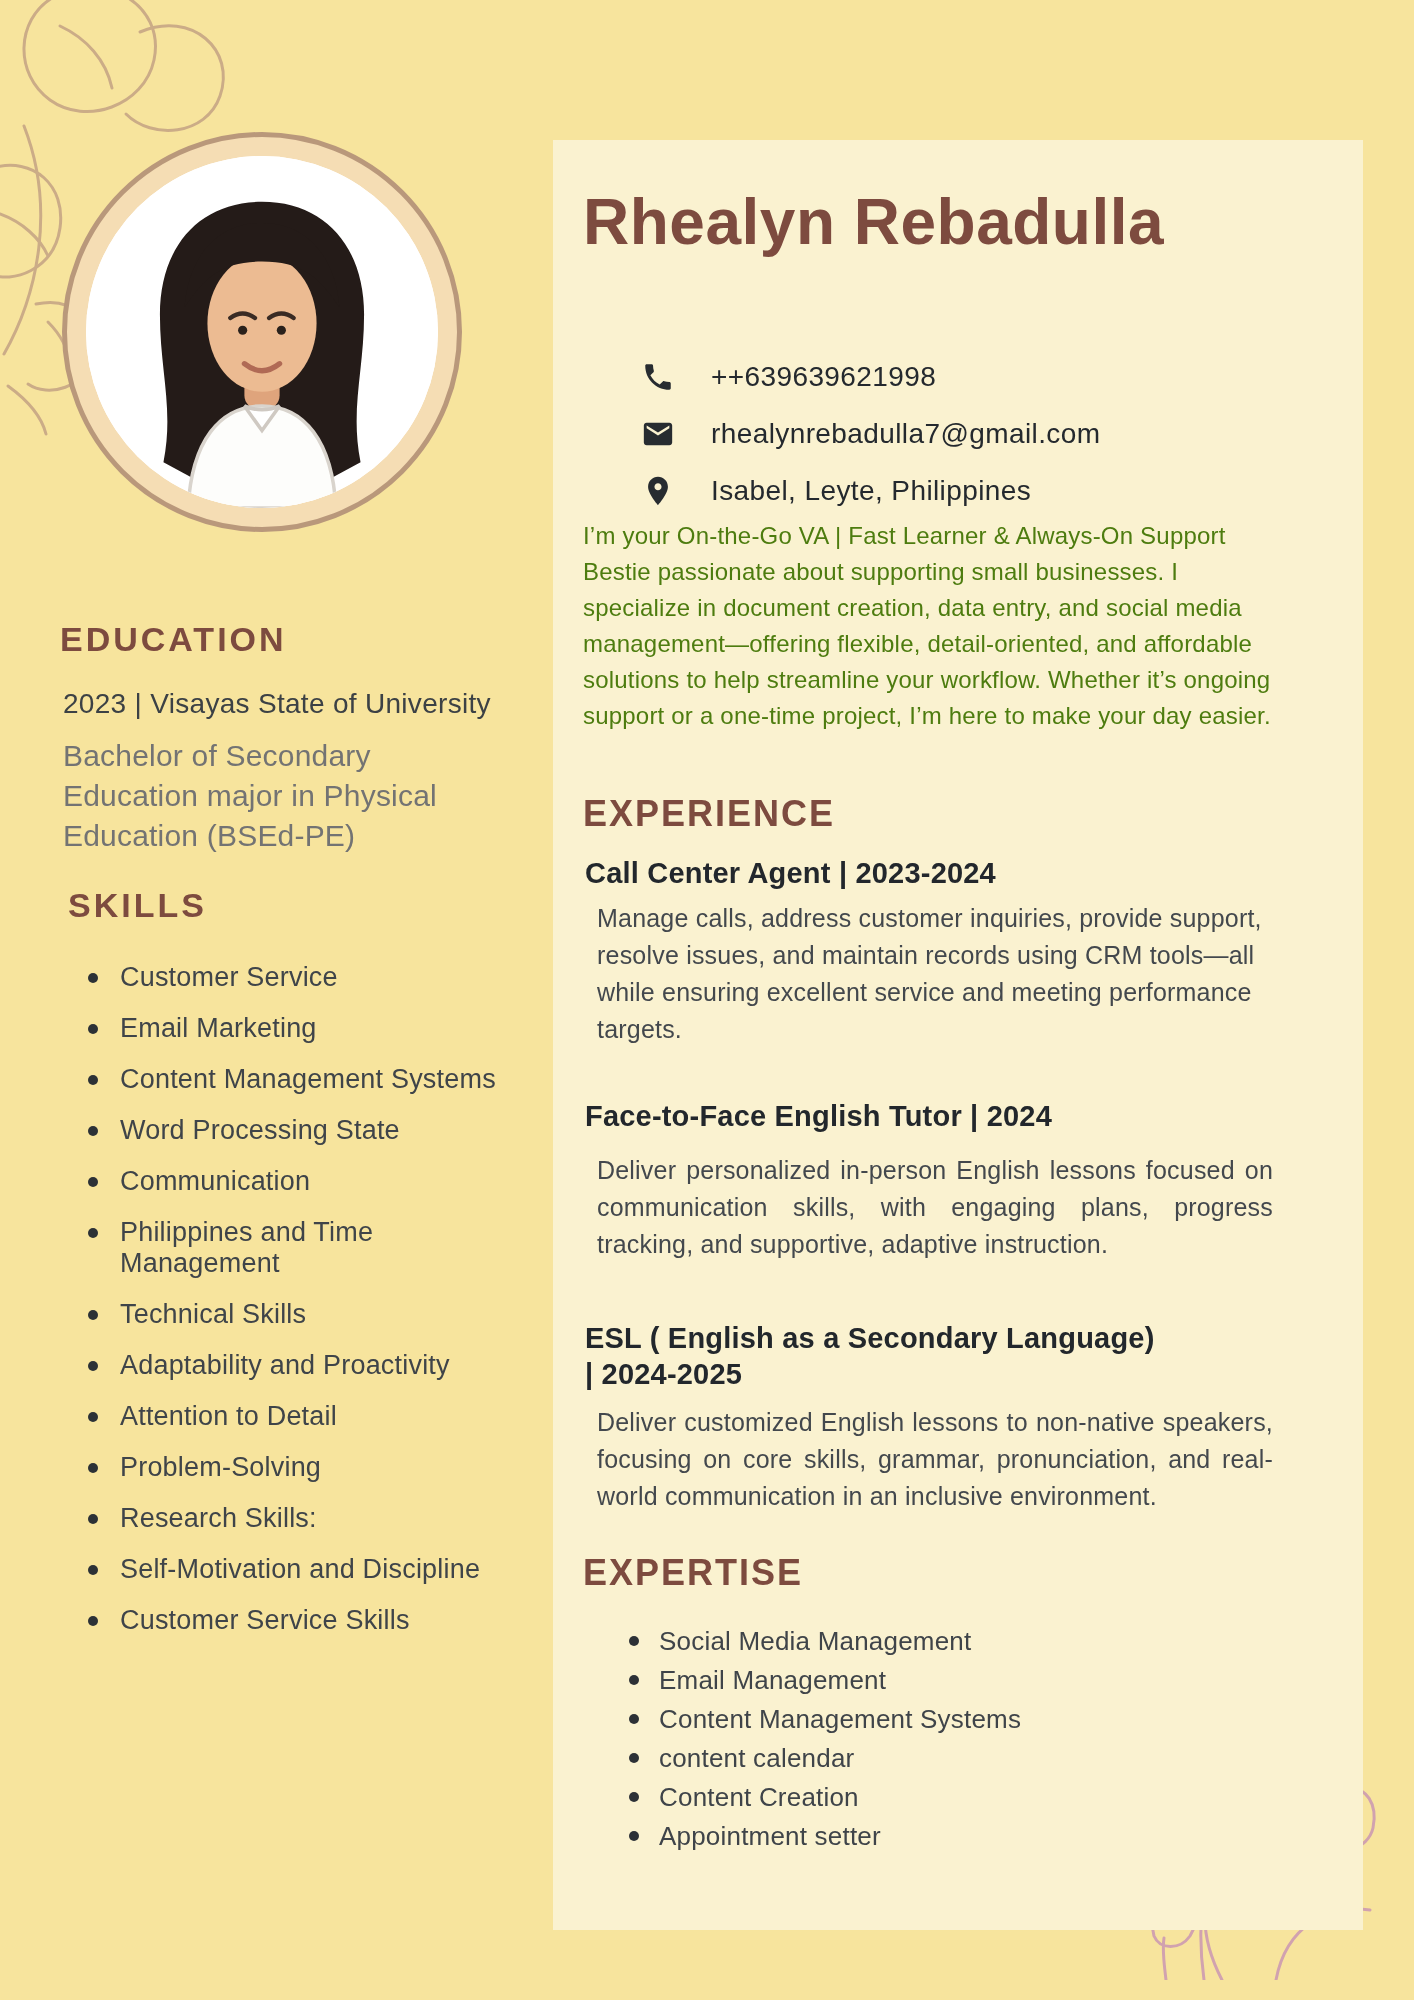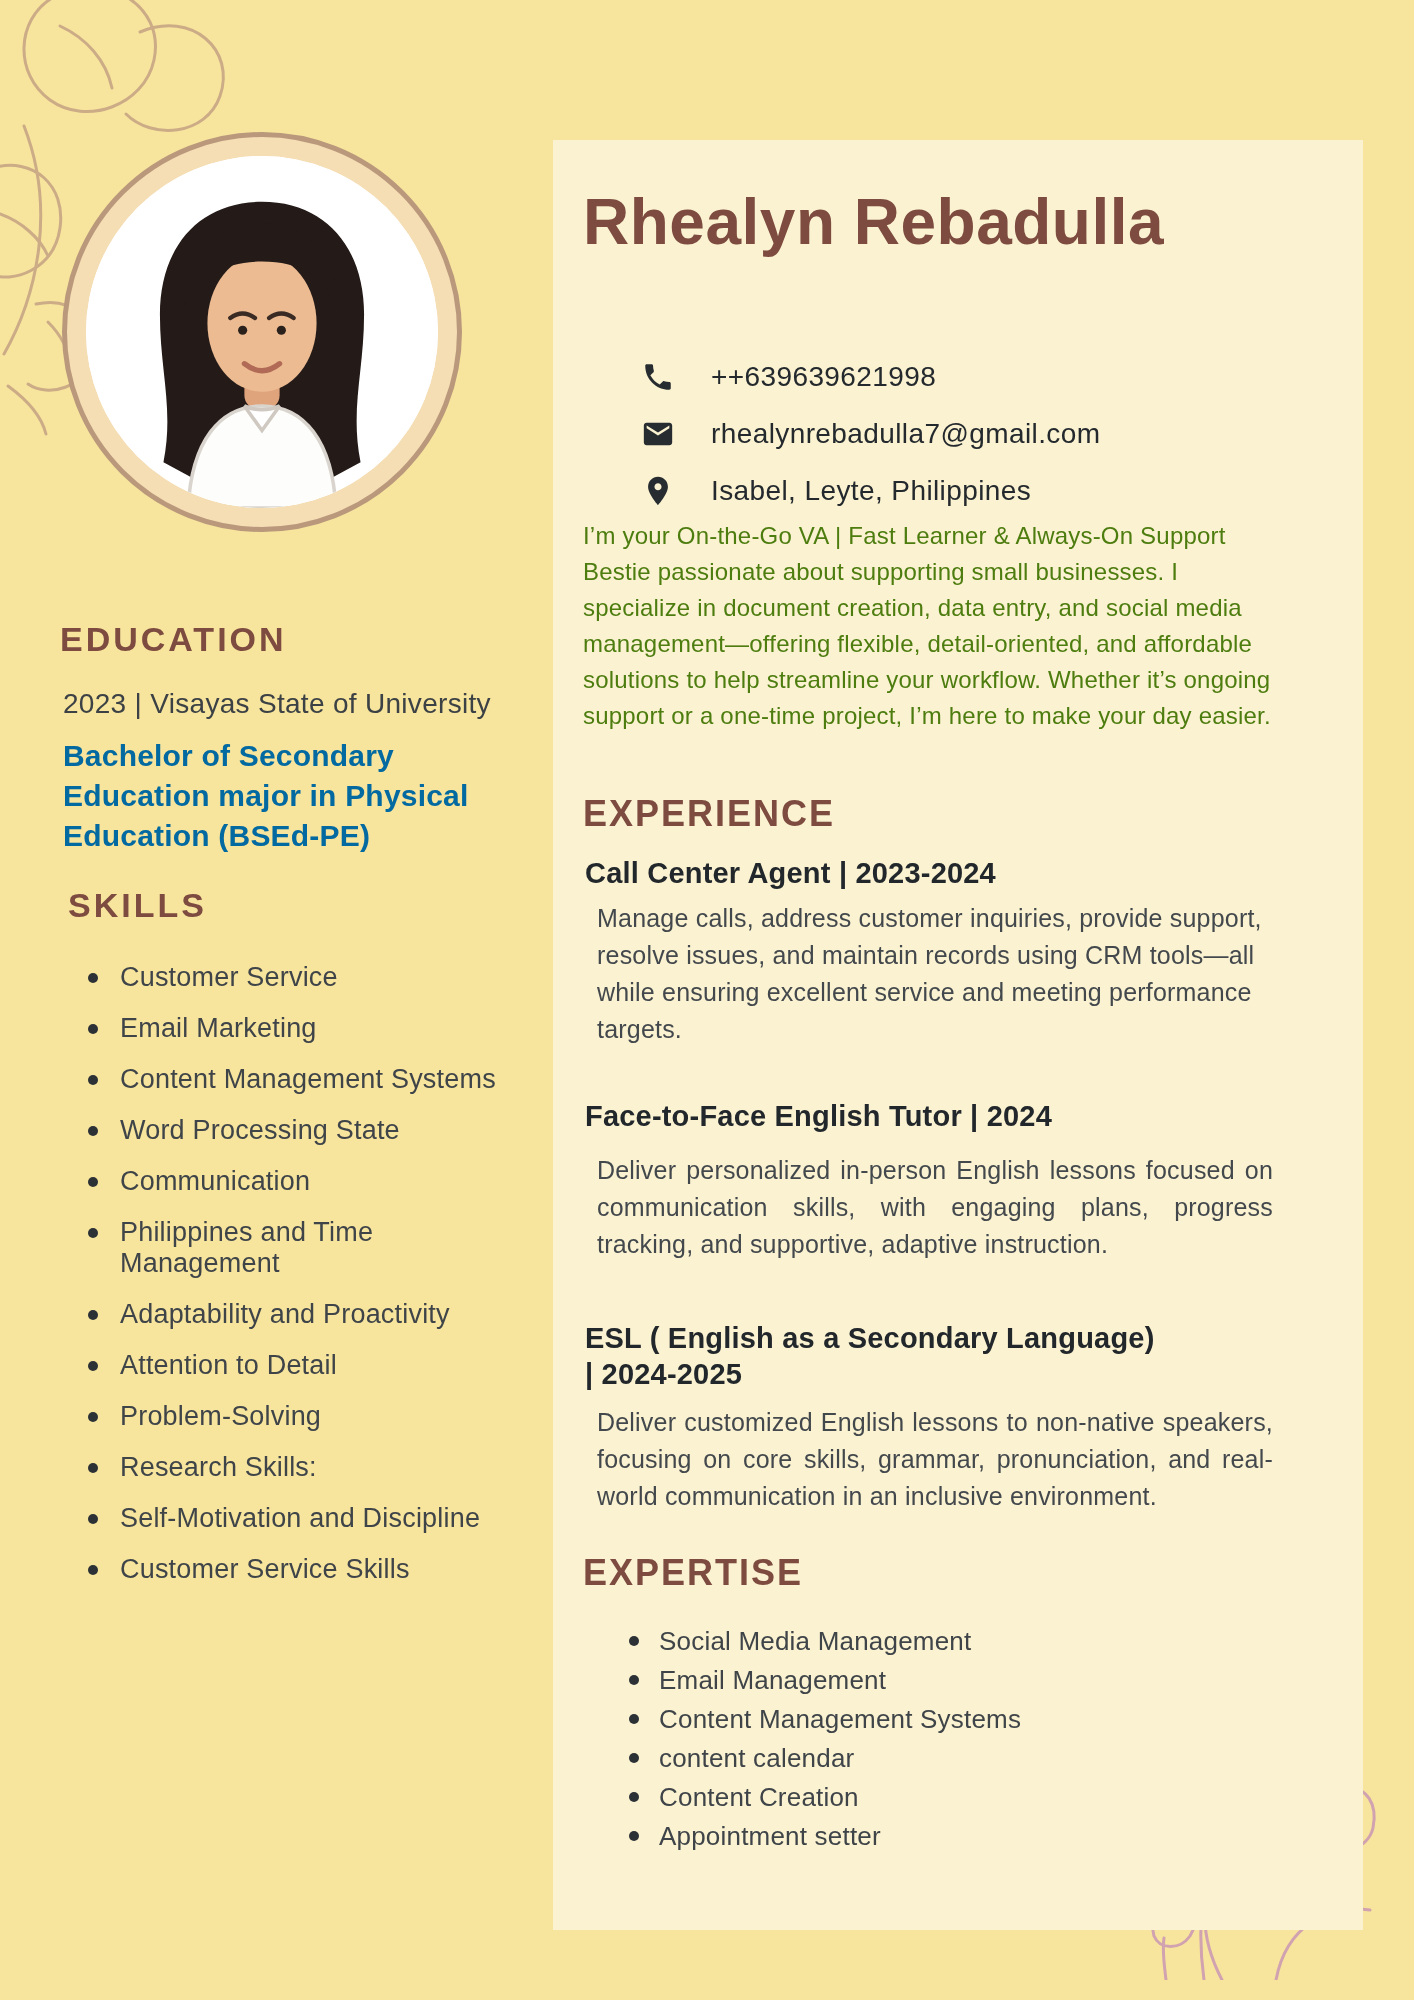--- a/index.html
+++ b/index.html
@@ -21,21 +21,21 @@
   }
   .photo-inner{width:352px;height:352px;border-radius:50%;background:#ffffff;overflow:hidden;}
   .photo-inner svg{display:block;width:100%;height:100%;}
 
   .side-heading{
     position:absolute;color:#7d4b3f;font-weight:700;font-size:34px;letter-spacing:3px;
   }
   .edu-heading{left:60px;top:620px;}
   .edu-year{position:absolute;left:63px;top:688px;font-size:28px;color:#3c4145;letter-spacing:.3px;}
   .edu-degree{
-    position:absolute;left:63px;top:736px;font-size:30px;font-weight:700;color:#0369a1;
+    position:absolute;left:63px;top:736px;font-size:30px;font-weight:400;color:#737373;
     line-height:40px;white-space:pre-line;letter-spacing:.2px;
   }
   .skills-heading{left:68px;top:886px;}
   .skills-list{position:absolute;left:88px;top:962px;width:440px;list-style:none;margin:0;padding:0;}
   .skills-list li{display:flex;align-items:flex-start;margin-bottom:20px;line-height:31px;}
   .skills-list li .dot{
     flex:0 0 auto;width:10px;height:10px;border-radius:50%;background:#2c3136;margin:11px 22px 0 0;
   }
   .skills-list li span.txt{font-size:27px;color:#3f4449;white-space:pre-line;letter-spacing:.2px;}
 
@@ -157,20 +157,24 @@
       <span class="txt">Word Processing State</span>
     </li>
   <li>
       <span class="dot"></span>
       <span class="txt">Communication</span>
     </li>
   <li>
       <span class="dot"></span>
       <span class="txt">Philippines and Time
 Management</span>
+    </li>
+  <li>
+      <span class="dot"></span>
+      <span class="txt">Technical Skills</span>
     </li>
   <li>
       <span class="dot"></span>
       <span class="txt">Adaptability and Proactivity</span>
     </li>
   <li>
       <span class="dot"></span>
       <span class="txt">Attention to Detail</span>
     </li>
   <li>

